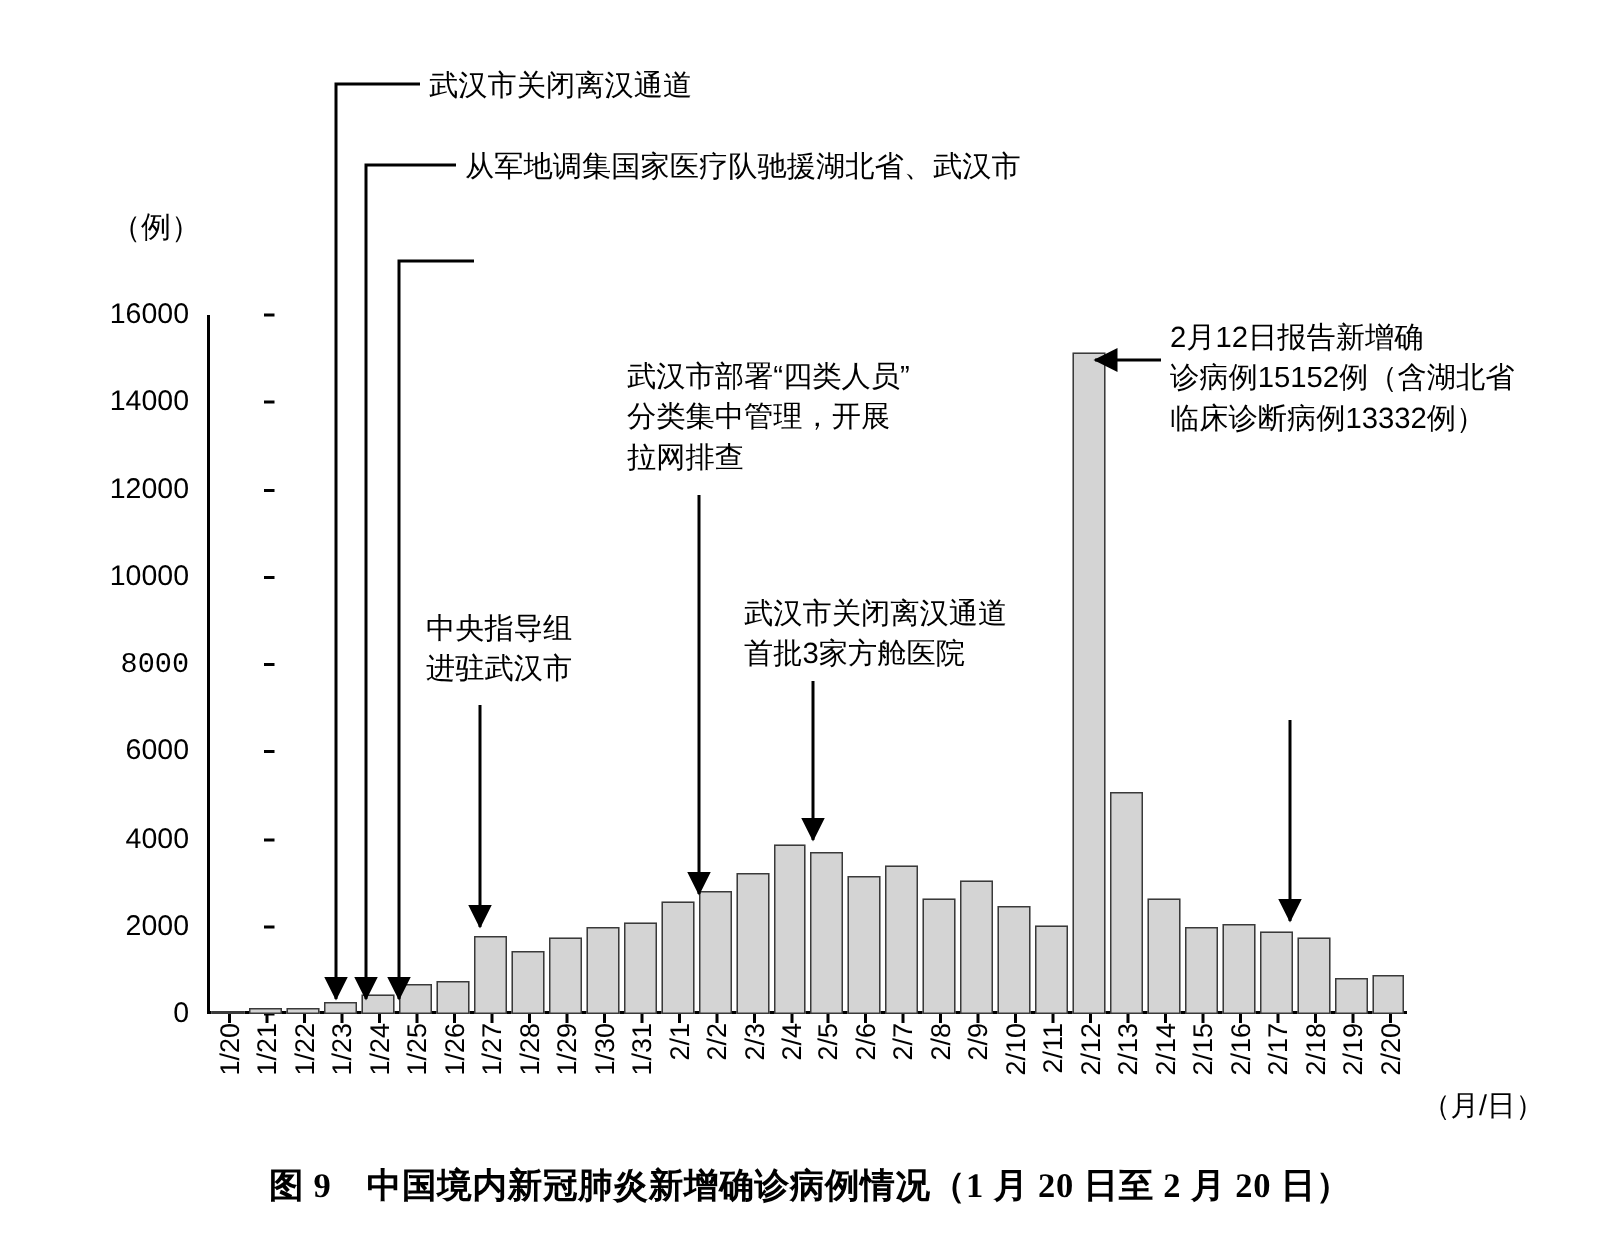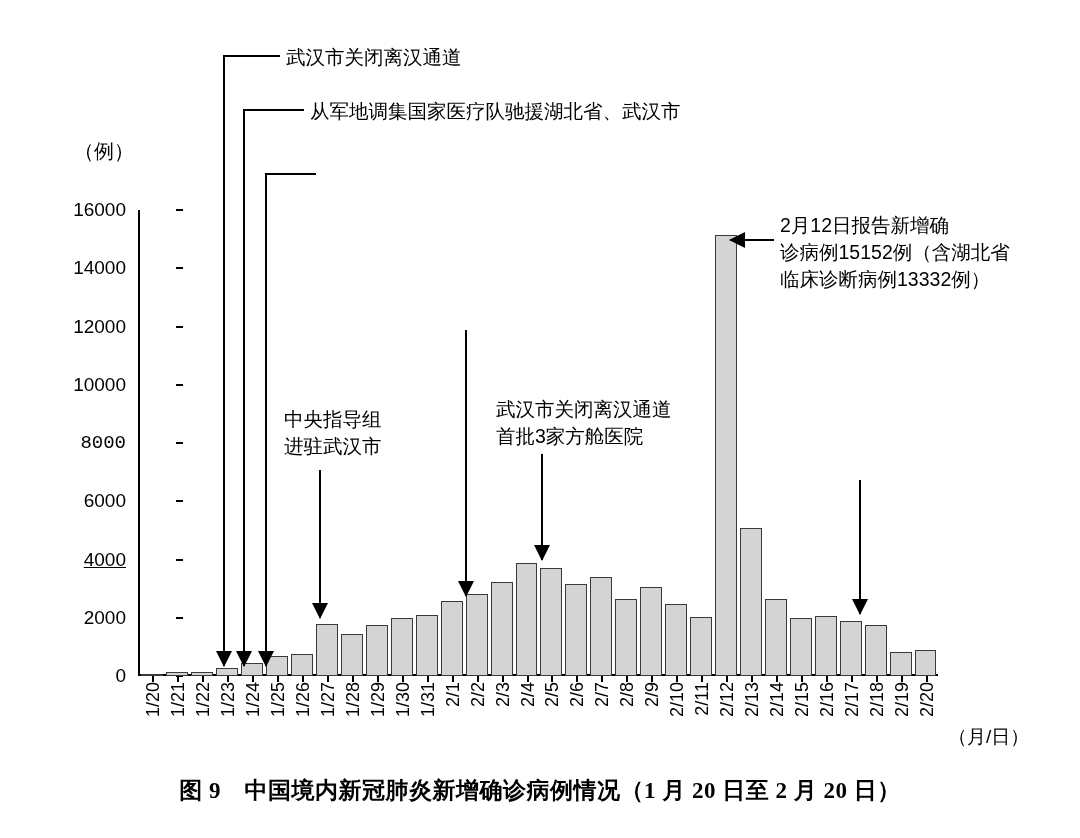--- a/index.html
+++ b/index.html
@@ -144,21 +144,21 @@
 
 <div id="page">
 
   <div class="y-unit">（例）</div>
 
   <div class="y-ticklabels" id="y-ticklabels">
       <div class="y-tick" style="top: 476px;">0</div>
       <div class="y-tickmark" style="top: 476px;"></div>
       <div class="y-tick" style="top: 417.75px;">2000</div>
       <div class="y-tickmark" style="top: 417.75px;"></div>
-      <div class="y-tick" style="top: 359.5px; text-decoration: underline;">4000</div>
+      <div class="y-tick" style="top: 359.5px;">4000</div>
       <div class="y-tickmark" style="top: 359.5px;"></div>
       <div class="y-tick" style="top: 301.25px; text-align: right;">6000</div>
       <div class="y-tickmark" style="top: 301.25px;"></div>
       <div class="y-tick" style="top: 243px; font-family: Liberation Mono, monospace;">8000</div>
       <div class="y-tickmark" style="top: 243px;"></div>
       <div class="y-tick" style="top: 184.75px;">10000</div>
       <div class="y-tickmark" style="top: 184.75px;"></div>
       <div class="y-tick" style="top: 126.5px;">12000</div>
       <div class="y-tickmark" style="top: 126.5px;"></div>
       <div class="y-tick" style="top: 68.25px;">14000</div>
@@ -236,20 +236,23 @@
       <div class="x-label" style="left: 701.719px;">2/17</div>
       <div class="x-label" style="left: 726.656px;">2/18</div>
       <div class="x-label" style="left: 751.594px;">2/19</div>
       <div class="x-label" style="left: 776.531px;">2/20</div>
     </div>
 
   <div class="x-unit">（月/日）</div>
 
   <div class="anno" style="left:286px; top:44px;">武汉市关闭离汉通道</div>
   <div class="anno" style="left:310px; top:98px;">从军地调集国家医疗队驰援湖北省、武汉市</div>
+  <div class="anno" style="left:418px; top:238px;">武汉市部署“四类人员”
+分类集中管理，开展
+拉网排查</div>
   <div class="anno" style="left:284px; top:406px;">中央指导组
 进驻武汉市</div>
   <div class="anno" style="left:496px; top:396px;">武汉市关闭离汉通道
 首批3家方舱医院</div>
   <div class="anno" style="left:780px; top:212px;">2月12日报告新增确
 诊病例15152例（含湖北省
 临床诊断病例13332例）</div>
 
   <svg class="overlay" viewBox="0 0 1080 838">
     <defs>

